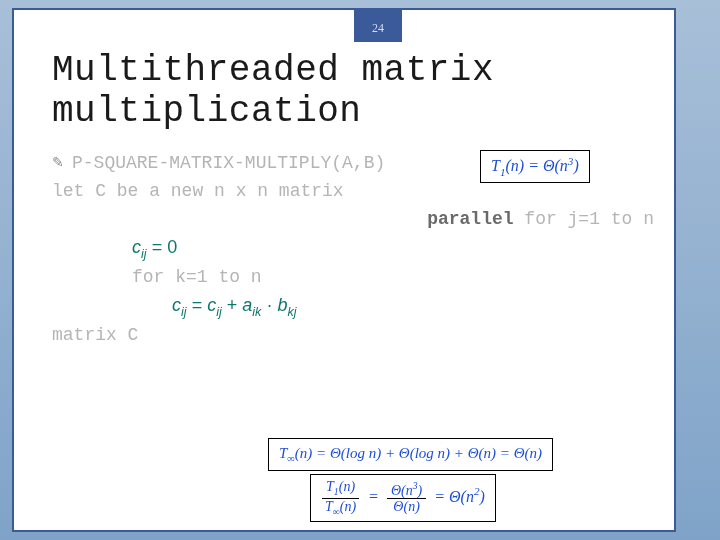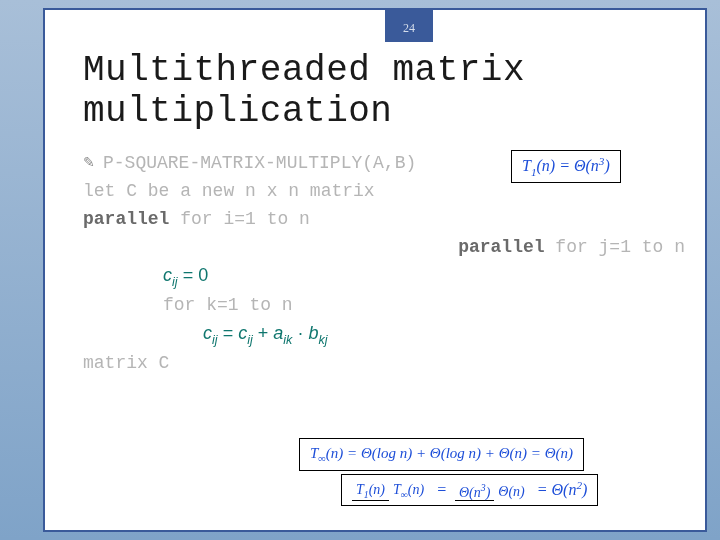--- a/index.html
+++ b/index.html
@@ -7,21 +7,21 @@
     width: 720px;
     height: 540px;
     background: linear-gradient(to bottom, #a8bfd8 0%, #7fa3c8 100%);
     font-family: Georgia, serif;
     position: relative;
     overflow: hidden;
   }
   .slide {
     position: absolute;
     top: 8px;
-    left: 43px;
+    left: 12px;
     width: 664px;
     height: 524px;
     background: #ffffff;
     border: 2px solid #3a5a9a;
   }
   .page-badge {
     position: absolute;
     top: -2px;
     left: 340px;
     width: 48px;
@@ -104,20 +104,21 @@
     padding: 6px 10px;
   }
   .box3 {
     position: absolute;
     top: 464px;
     left: 296px;
     padding: 4px 10px;
   }
   .frac {
     display: inline-flex;
+    flex-direction: column;
     align-items: center;
     vertical-align: middle;
     line-height: 1.1;
     font-size: 14px;
   }
   .frac .num { border-bottom: 1px solid #000; padding: 0 4px; }
   .frac .den { padding: 0 4px; }
   sub { font-size: 0.7em; }
   sup { font-size: 0.7em; }
 </style>
@@ -133,21 +134,20 @@
   <div class="title">
     <span>Multithreaded matrix</span><br>
     <span>multiplication</span>
   </div>
 
   <div class="content">
     <span class="bullet-icon">✎</span>
 
     <div class="code-line" style="padding-left:20px">P-SQUARE-MATRIX-MULTIPLY(A,B)</div>
     <div class="code-line">let C be a new n x n matrix</div>
-    <div class="code-line"><span class="kw">parallel</span><span> for i=1 to n</span></div>
     <div class="code-line indent1"><span class="kw">parallel</span><span> for j=1 to n</span></div>
     <div class="code-line indent2"><span class="formula">c<sub>ij</sub> <span class="up">= 0</span></span></div>
     <div class="code-line indent2">for k=1 to n</div>
     <div class="code-line indent3"><span class="formula">c<sub>ij</sub> <span class="up">=</span> c<sub>ij</sub> <span class="up">+</span> a<sub>ik</sub> <span class="up">·</span> b<sub>kj</sub></span></div>
     <div class="code-line">matrix C</div>
   </div>
 
   <div class="box box1">
     T<sub>1</sub>(n) = Θ(n<sup>3</sup>)
   </div>

